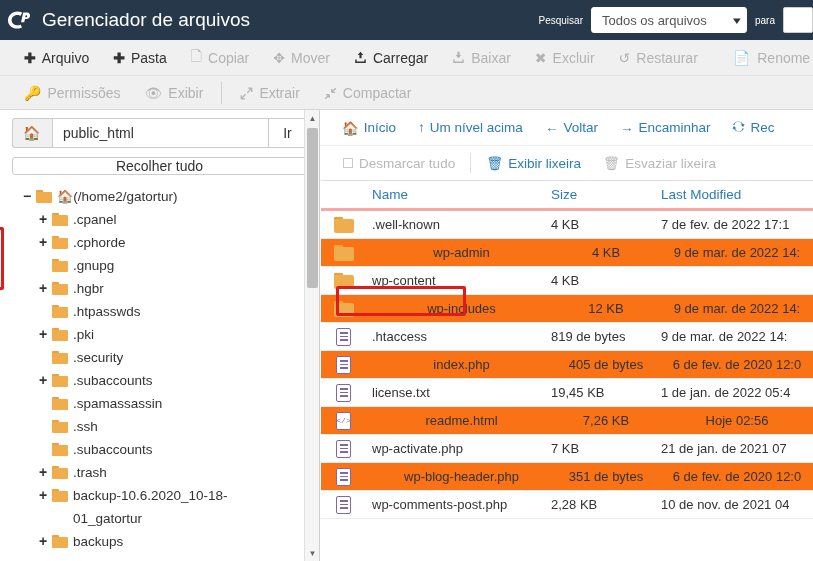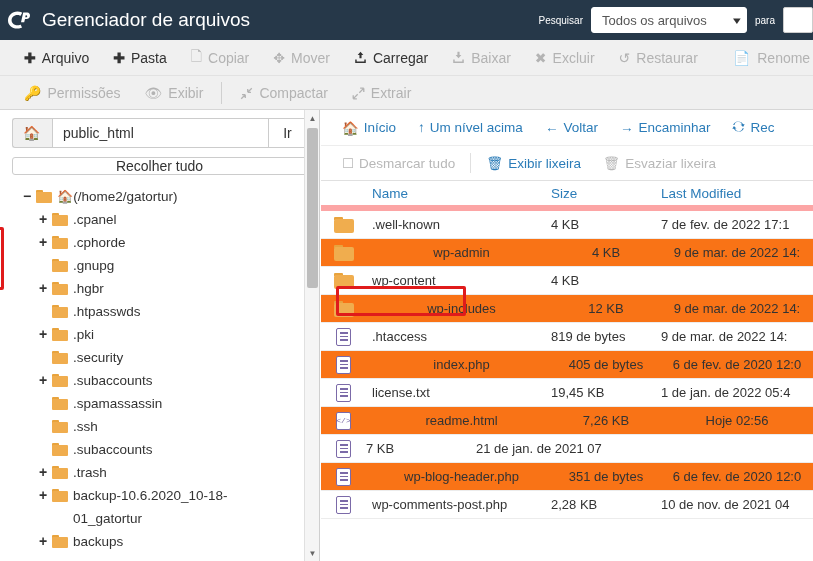--- a/index.html
+++ b/index.html
@@ -152,21 +152,21 @@
     display: flex; align-items: center; gap: 5px;
     padding: 0 11px; height: 28px; font-size: 13.5px; color: #2b7cb8;
   }
   .nav-item.disabled { color: #b8b8b8; }
   .nav-sep { width: 1px; height: 20px; background: #e0e0e0; margin: 0 4px; }
 
   
   .ftable { width: 100%; font-size: 13px; }
   .fthead {
     display: flex; align-items: center; height: 30px;
-    border-bottom: 6px solid #fca5a5; color: #2b7cb8; font-size: 13.5px;
+    border-bottom: 3px solid #fca5a5; color: #2b7cb8; font-size: 13.5px;
   }
   .frow {
     display: flex; align-items: center; height: 28px;
     border-bottom: 1px solid #ececec; color: #333;
   }
   .frow.alt { background: #f97316; text-align: center; }
   .c-icon { flex: 0 0 45px; display: flex; justify-content: center; align-items: center; }
   .c-name { flex: 0 0 185px; padding-left: 6px; white-space: nowrap; overflow: hidden; }
   .c-size { flex: 0 0 110px; white-space: nowrap; }
   .c-mod  { flex: 1; white-space: nowrap; overflow: hidden; }
@@ -295,32 +295,32 @@
         <span>Permissões</span>
       </div>
       <div class="tb-item disabled">
         <span class="ic">👁</span>
         <span>Exibir</span>
       </div>
       <div class="tb-sep"></div>
       <div class="tb-item disabled">
         <span class="ic">
           <svg width="13" height="13" viewBox="0 0 16 16">
+              <path d="M2 14 L7 9 M1.5 14.5 L1.5 10 M1.5 14.5 L6 14.5 M14 2 L9 7 M14.5 1.5 L14.5 6 M14.5 1.5 L10 1.5" stroke="#b3b3b3" stroke-width="1.6" fill="none"></path>
+            </svg>
+        </span>
+        <span>Extrair</span>
+      </div>
+      <div class="tb-item disabled">
+        <span class="ic">
+          <svg width="13" height="13" viewBox="0 0 16 16">
               <path d="M1.5 14.5 L6.5 9.5 M6.5 9.5 L2.5 9.5 M6.5 9.5 L6.5 13.5 M14.5 1.5 L9.5 6.5 M9.5 6.5 L13.5 6.5 M9.5 6.5 L9.5 2.5" stroke="#b3b3b3" stroke-width="1.6" fill="none"></path>
             </svg>
         </span>
         <span>Compactar</span>
-      </div>
-      <div class="tb-item disabled">
-        <span class="ic">
-          <svg width="13" height="13" viewBox="0 0 16 16">
-              <path d="M2 14 L7 9 M1.5 14.5 L1.5 10 M1.5 14.5 L6 14.5 M14 2 L9 7 M14.5 1.5 L14.5 6 M14.5 1.5 L10 1.5" stroke="#b3b3b3" stroke-width="1.6" fill="none"></path>
-            </svg>
-        </span>
-        <span>Extrair</span>
       </div>
     </div>
   </div>
 
   <div class="sidebar">
 
     <div class="path-row">
       <div class="home-btn">🏠</div>
       <div class="path-input">public_html</div>
       <div class="ir-btn">Ir</div>
@@ -569,20 +569,21 @@
       </div>
 
       <div class="frow">
         <div class="c-icon">
             <span class="ic-file">
               <i></i>
               <i></i>
               <i></i>
             </span>
           </div>
+        <div class="c-name">wp-activate.php</div>
         <div class="c-size">7 KB</div>
         <div class="c-mod">21 de jan. de 2021 07</div>
       </div>
 
       <div class="frow alt">
         <div class="c-icon">
             <span class="ic-file">
               <i></i>
               <i></i>
               <i></i>

